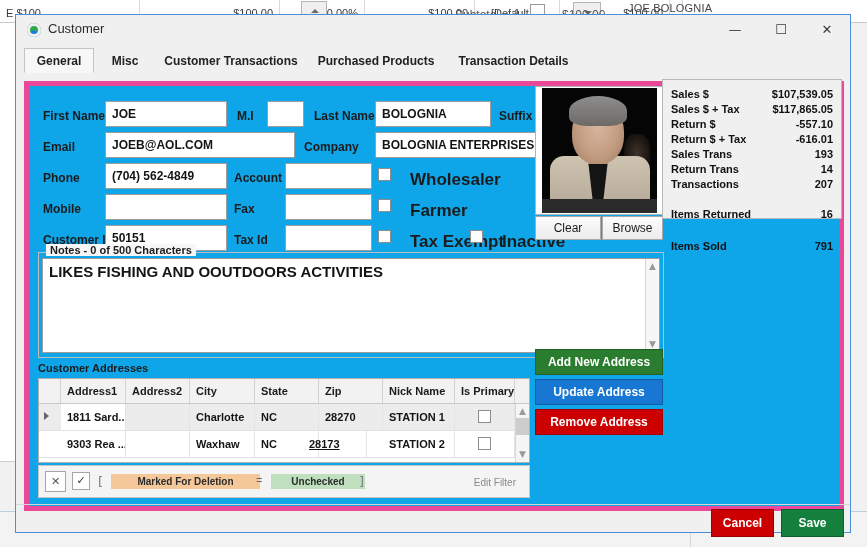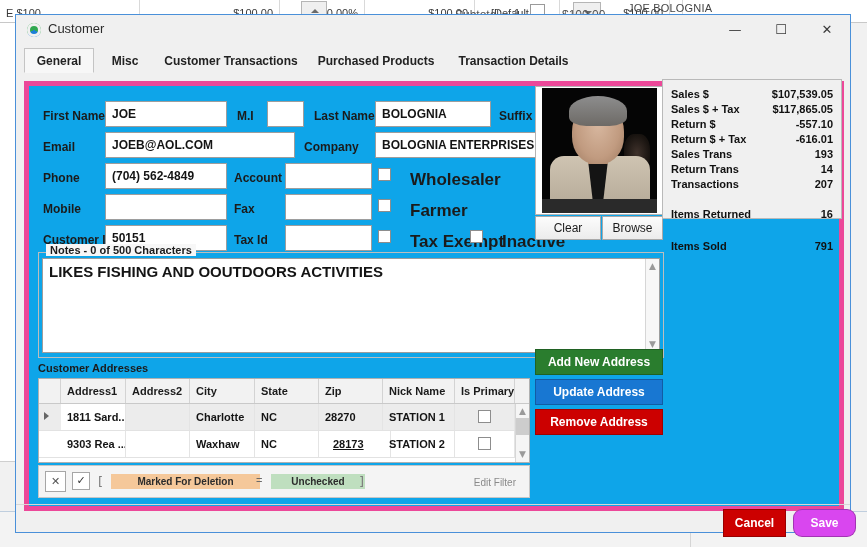--- a/index.html
+++ b/index.html
@@ -139,21 +139,21 @@
           color:#2b2b2b;text-align:center;padding:0 6px;}
   .fb-eq{position:absolute;top:8px;font-size:11px;color:#6a6a6a;}
   .fb-edit{position:absolute;right:6px;top:7px;height:19px;line-height:18px;font-size:10px;color:#8a8a8a;
            padding:0 6px;border:1px solid transparent;}
 
   .bigbtn{position:absolute;left:519px;width:128px;height:26px;color:#fff;font-size:12px;font-weight:bold;
           text-align:center;line-height:24px;box-sizing:border-box;border:1px solid rgba(0,0,0,.22);}
 
   .footsep{position:absolute;left:0;right:0;top:489px;height:1px;background:#d7d7d7;}
   .bigfoot{position:absolute;height:28px;width:63px;color:#fff;font-size:12px;font-weight:bold;
-           text-align:center;line-height:26px;box-sizing:border-box;border:1px solid rgba(0,0,0,.25);margin-left:12px;}
+           text-align:center;line-height:26px;box-sizing:border-box;border:1px solid rgba(0,0,0,.25);}
 </style>
 </head>
 <body>
 
 <div id="bg">
   <div class="bg-left-block"></div>
   <div class="bg-left-line"></div>
 
   <div class="bg-grid">
     <div class="bg-cell" style="left:0px;width:140px;">E $100</div>
@@ -332,21 +332,21 @@
       <div class="gc ctr" style="left:416px;width:60px;">
         <span class="cbox" style="position:relative;display:inline-block;top:2px;"></span>
       </div>
     </div>
 
     <div class="grow" style="top:52px;">
       <div class="gc white" style="left:22px;width:65px;">9303 Rea ...</div>
       <div class="gc" style="left:87px;width:64px;"></div>
       <div class="gc" style="left:151px;width:65px;">Waxhaw</div>
       <div class="gc" style="left:216px;width:64px;">NC</div>
-      <div class="gc" style="left:288px;width:64px;text-decoration:underline;">28173</div>
+      <div class="gc" style="left:264px;width:64px;text-decoration:underline;">28173</div>
       <div class="gc" style="left:344px;width:72px;">STATION 2</div>
       <div class="gc ctr" style="left:416px;width:60px;">
         <span class="cbox" style="position:relative;display:inline-block;top:2px;"></span>
       </div>
     </div>
 
     <div class="gscroll">
       <div class="vs-up">▲</div>
       <div class="gs-thumb"></div>
       <div class="vs-dn">▼</div>
@@ -363,15 +363,15 @@
     <div class="fb-br" style="left:320px;">]</div>
     <div class="fb-edit">Edit Filter</div>
   </div>
 
   <div class="bigbtn" style="top:364px;background:#1877d2;">Update Address</div>
   <div class="bigbtn" style="top:334px;background:#2a7d2e;">Add New Address</div>
   <div class="bigbtn" style="top:394px;background:#cc0000;">Remove Address</div>
 
   <div class="footsep"></div>
   <div class="bigfoot" style="left:695px;top:494px;background:#cc0000;">Cancel</div>
-  <div class="bigfoot" style="left:765px;top:494px;background:#d946ef;border-radius:9px;">Save</div>
+  <div class="bigfoot" style="left:765px;top:494px;background:#15803d;">Save</div>
 
 </div>
 
 </body></html>

